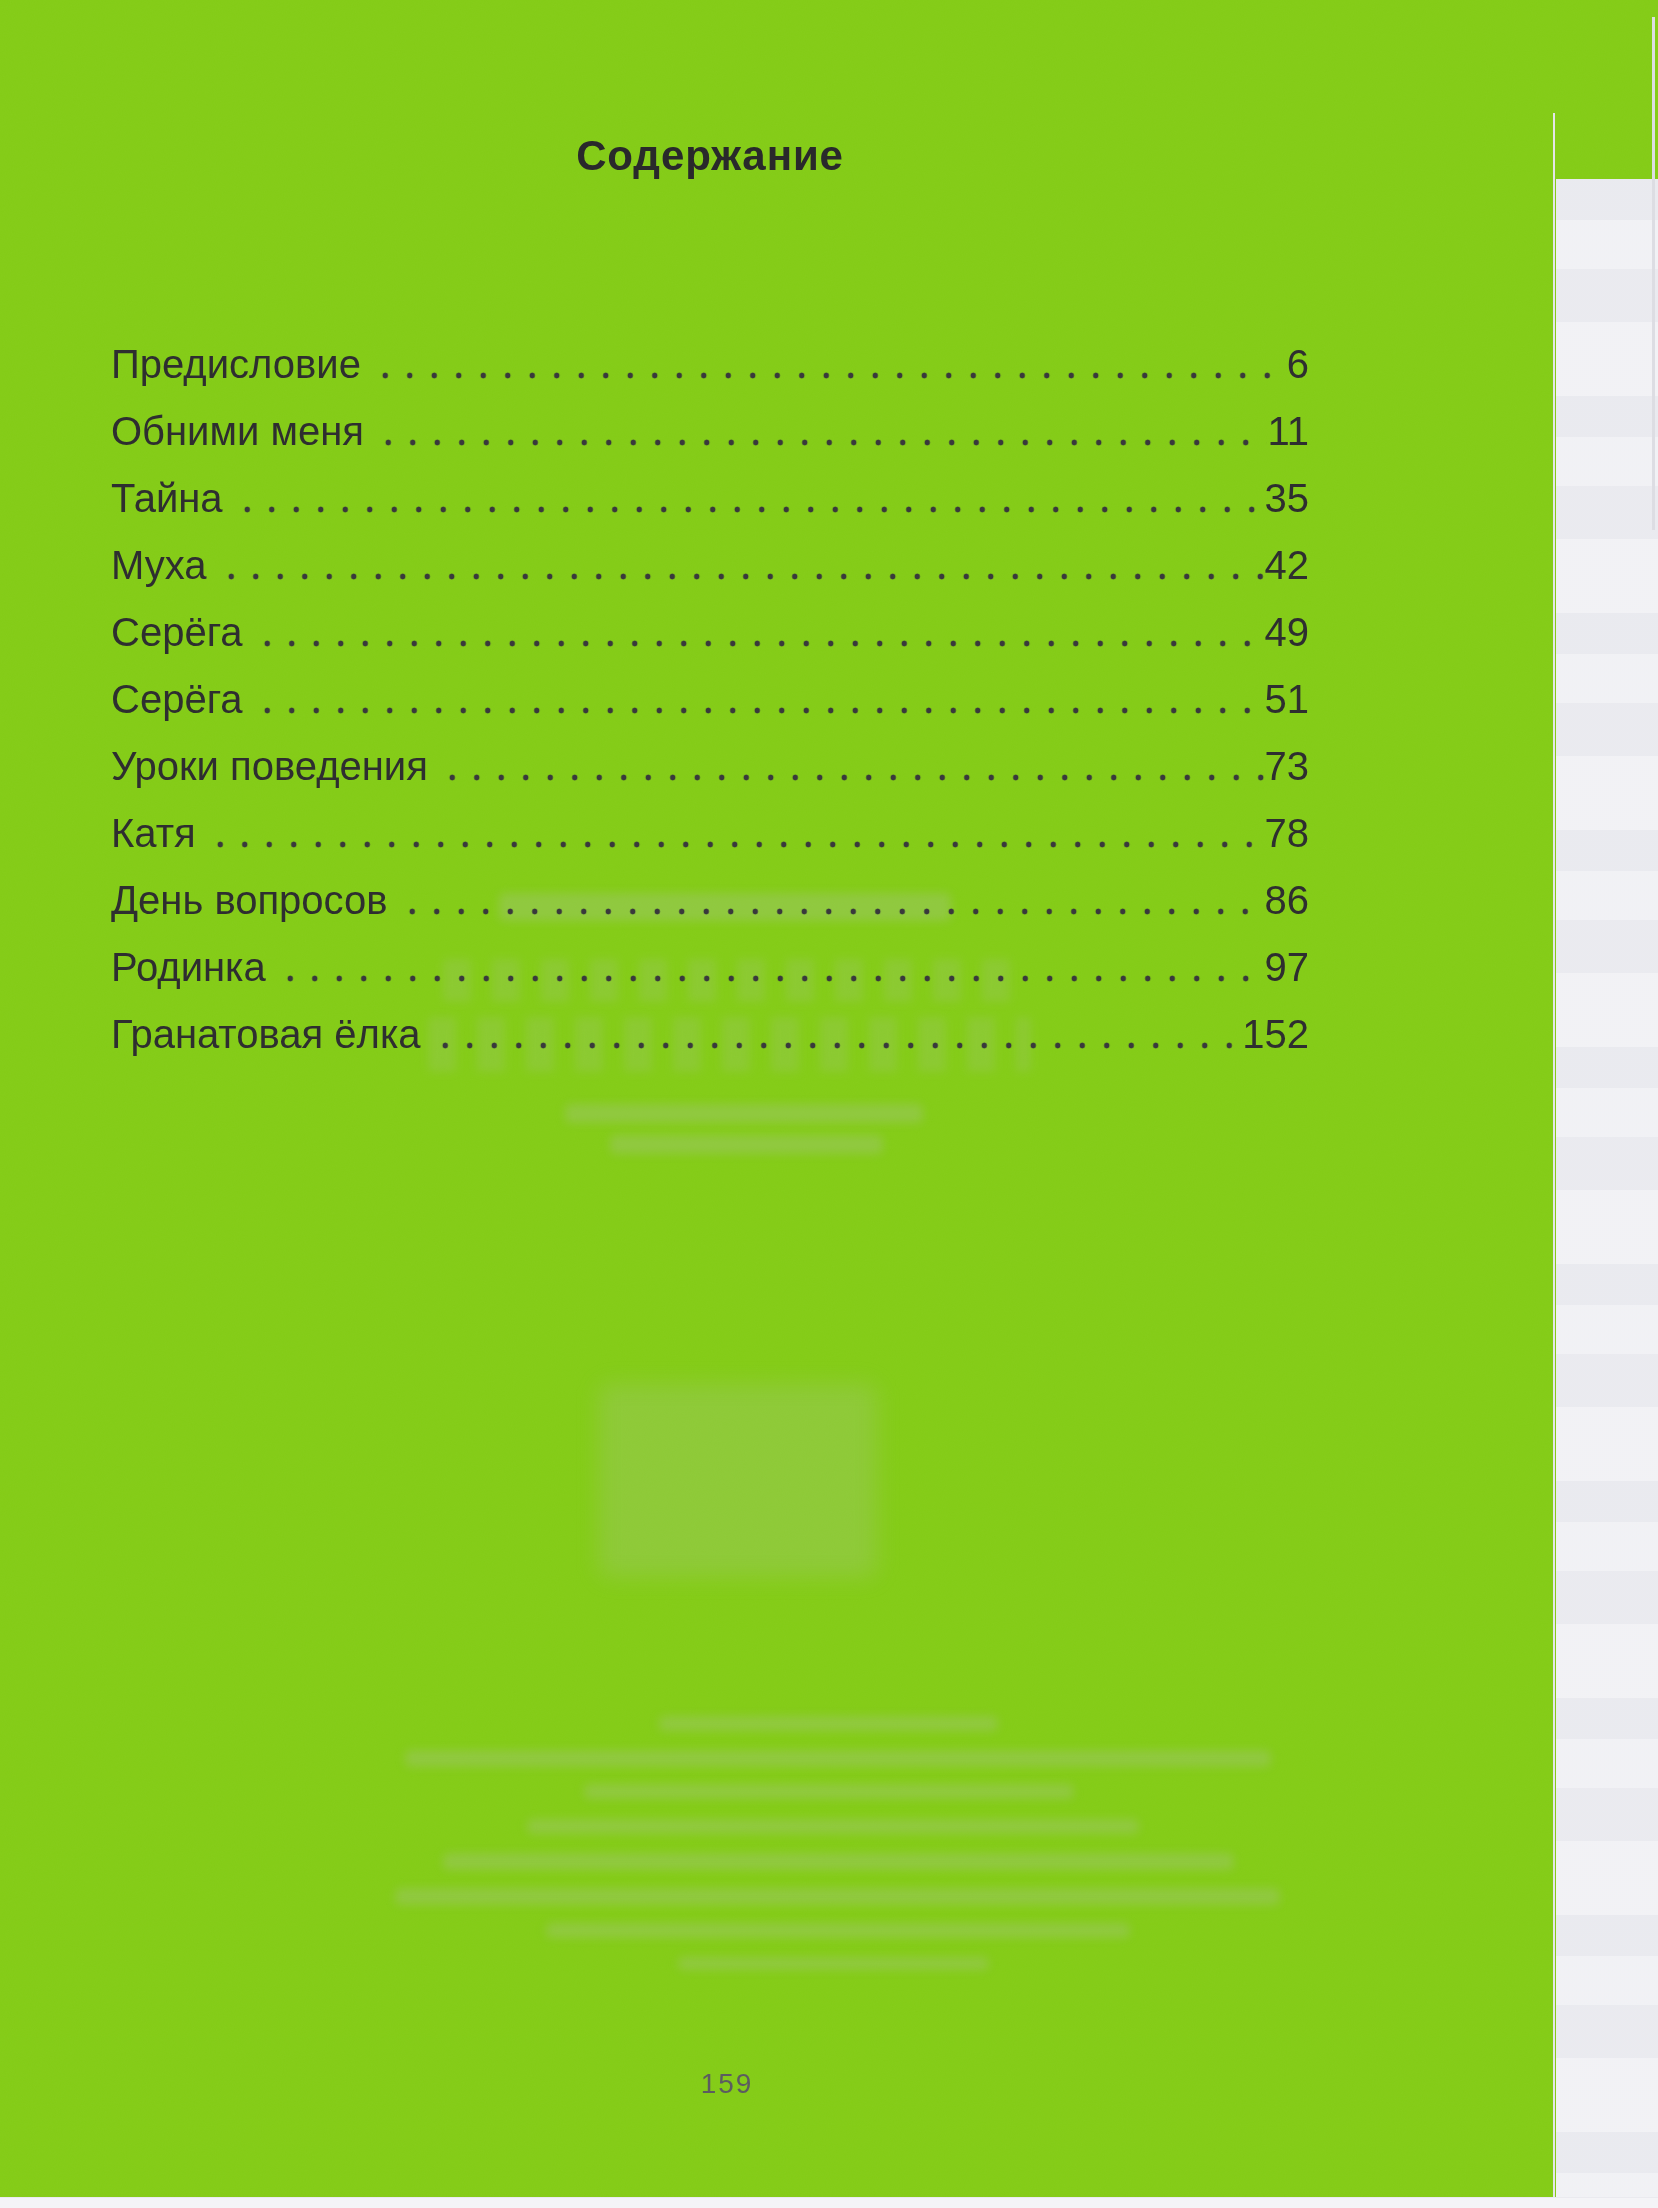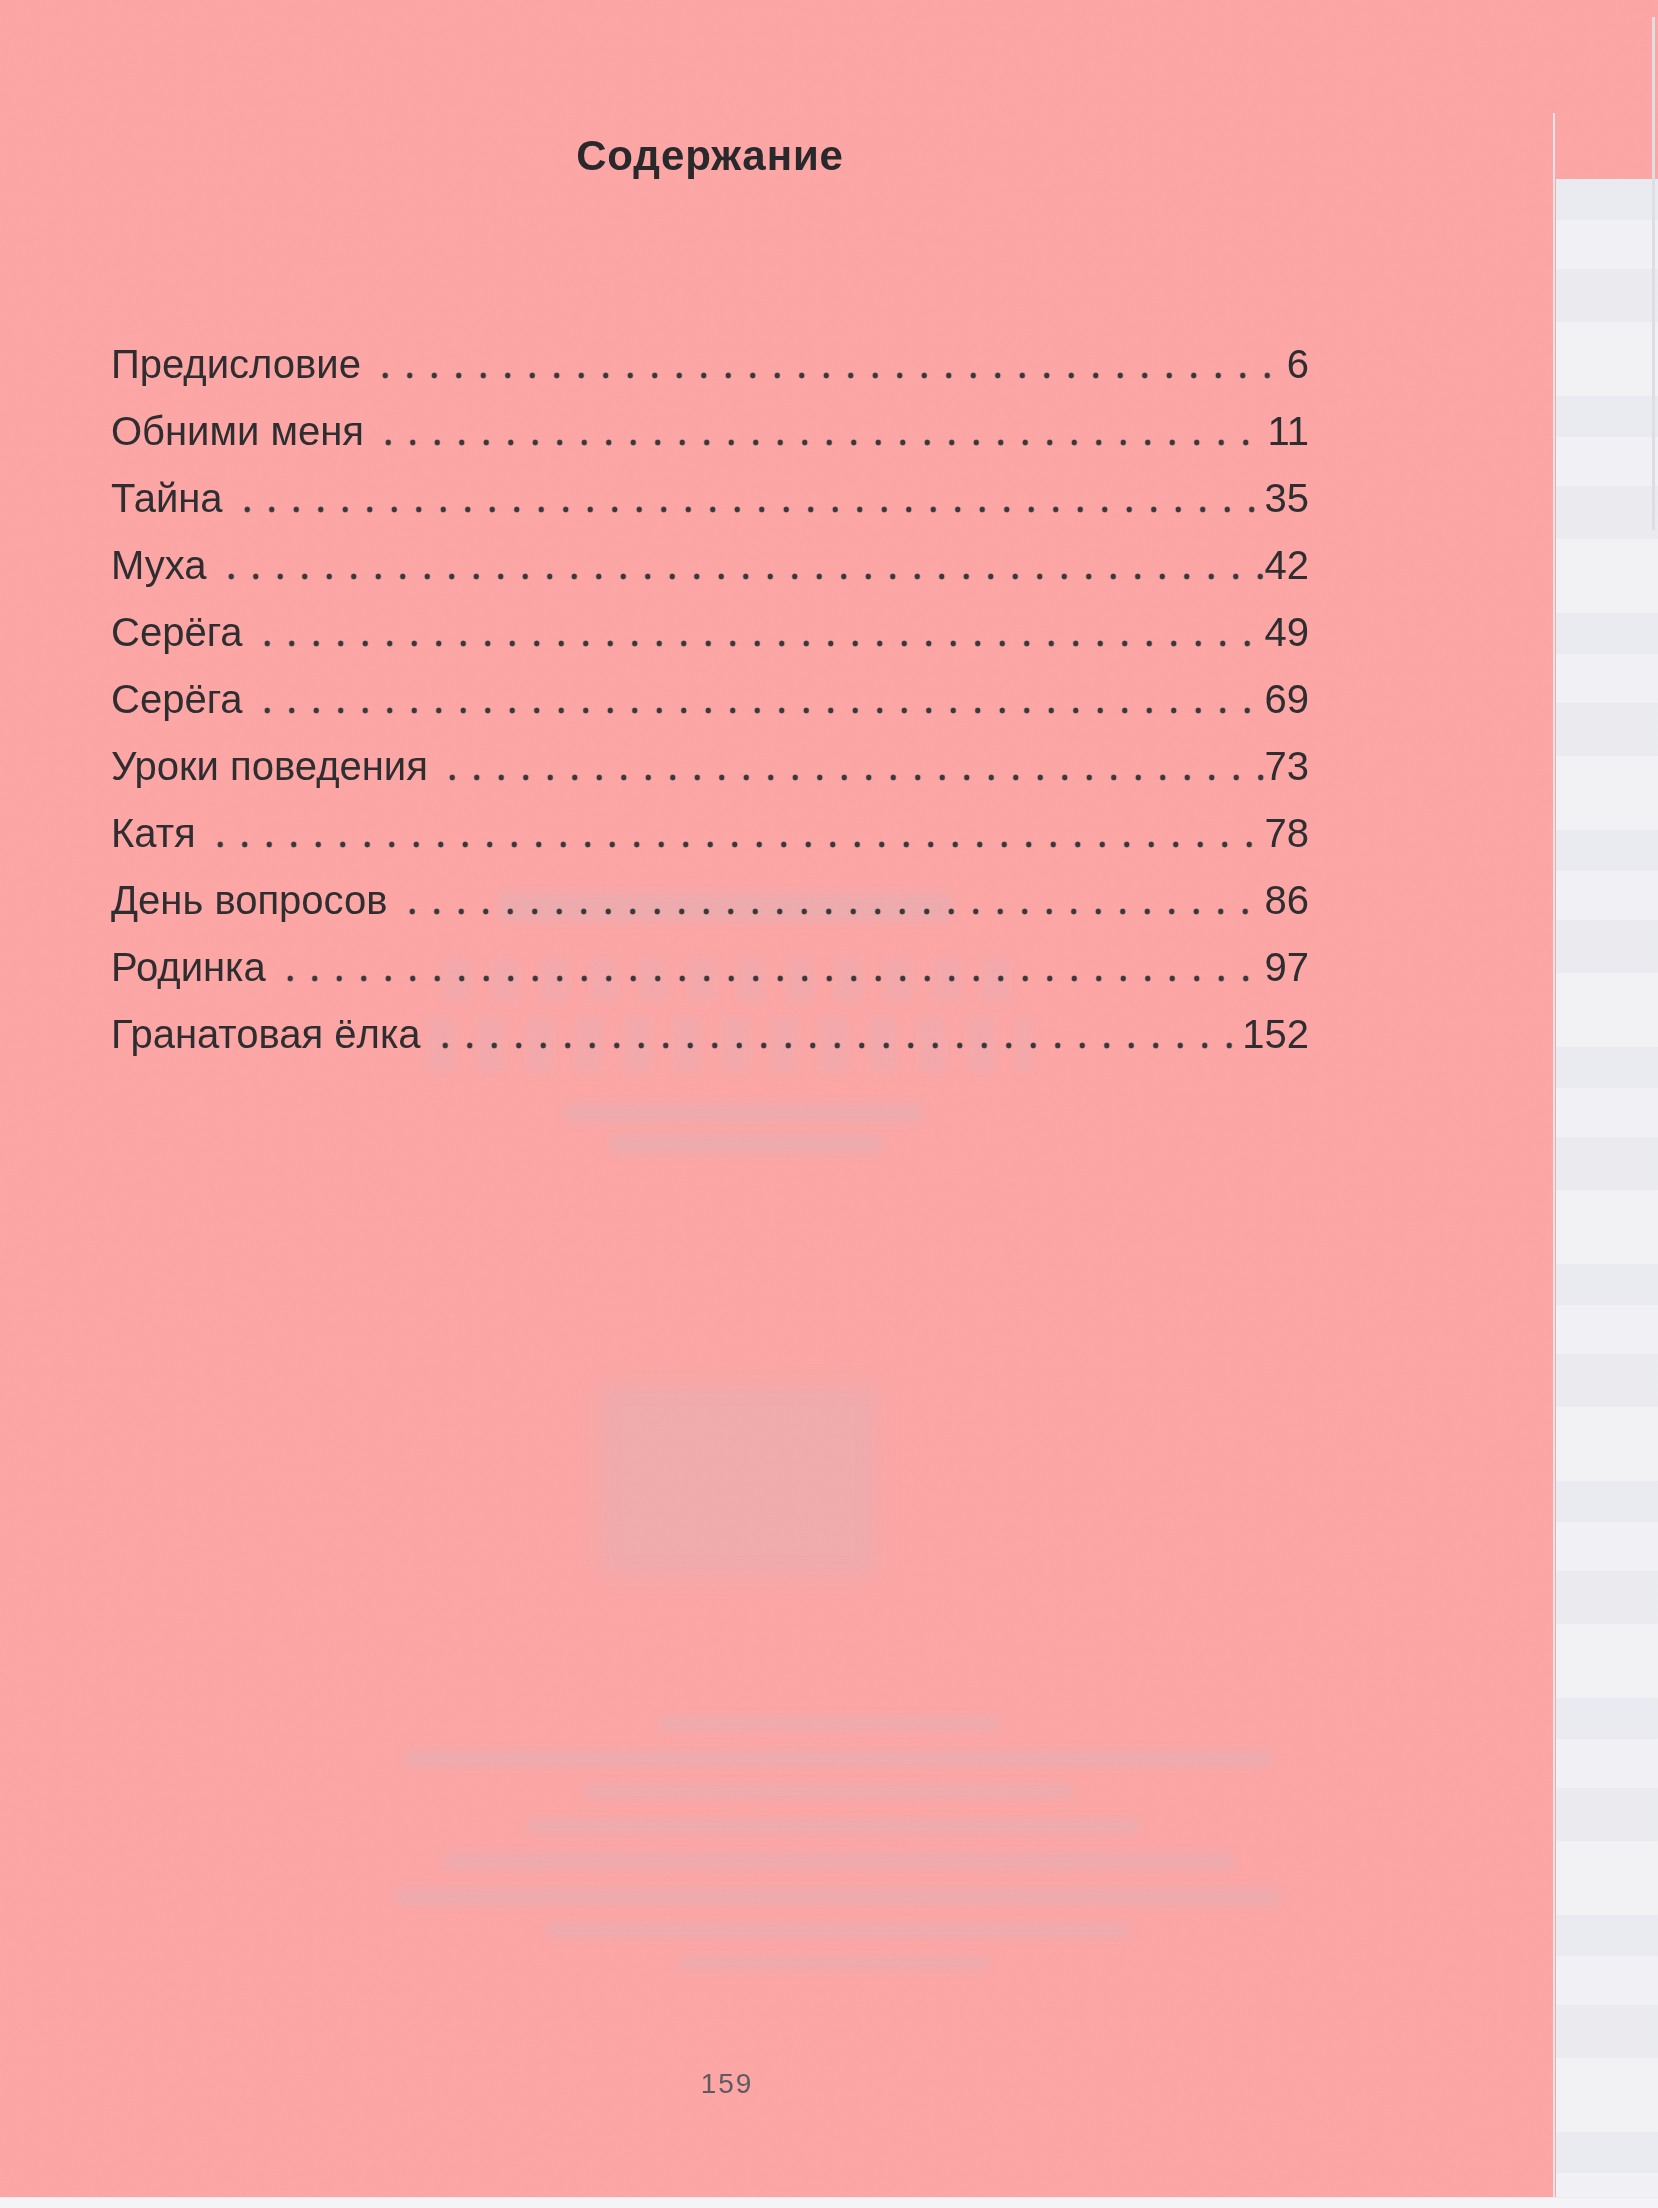--- a/index.html
+++ b/index.html
@@ -5,21 +5,21 @@
   html, body {
     margin: 0;
     padding: 0;
     background: #e9e9ec;
     font-family: "Liberation Sans", "DejaVu Sans", sans-serif;
   }
   .page {
     position: relative;
     width: 1658px;
     height: 2208px;
-    background: #fca5a5;
+    background: #84cc16;
     overflow: hidden;
   }
   
   .noise-svg {
     position: absolute;
     inset: 0;
     width: 100%;
     height: 100%;
     opacity: 0.5;
     pointer-events: none;
@@ -188,21 +188,21 @@
 
     <div class="toc-row">
       <span class="toc-label">Серёга</span>
       <span class="toc-leader"></span>
       <span class="toc-page">49</span>
     </div>
 
     <div class="toc-row">
       <span class="toc-label">Серёга</span>
       <span class="toc-leader"></span>
-      <span class="toc-page">69</span>
+      <span class="toc-page">51</span>
     </div>
 
     <div class="toc-row">
       <span class="toc-label">Уроки поведения</span>
       <span class="toc-leader"></span>
       <span class="toc-page">73</span>
     </div>
 
     <div class="toc-row">
       <span class="toc-label">Катя</span>

